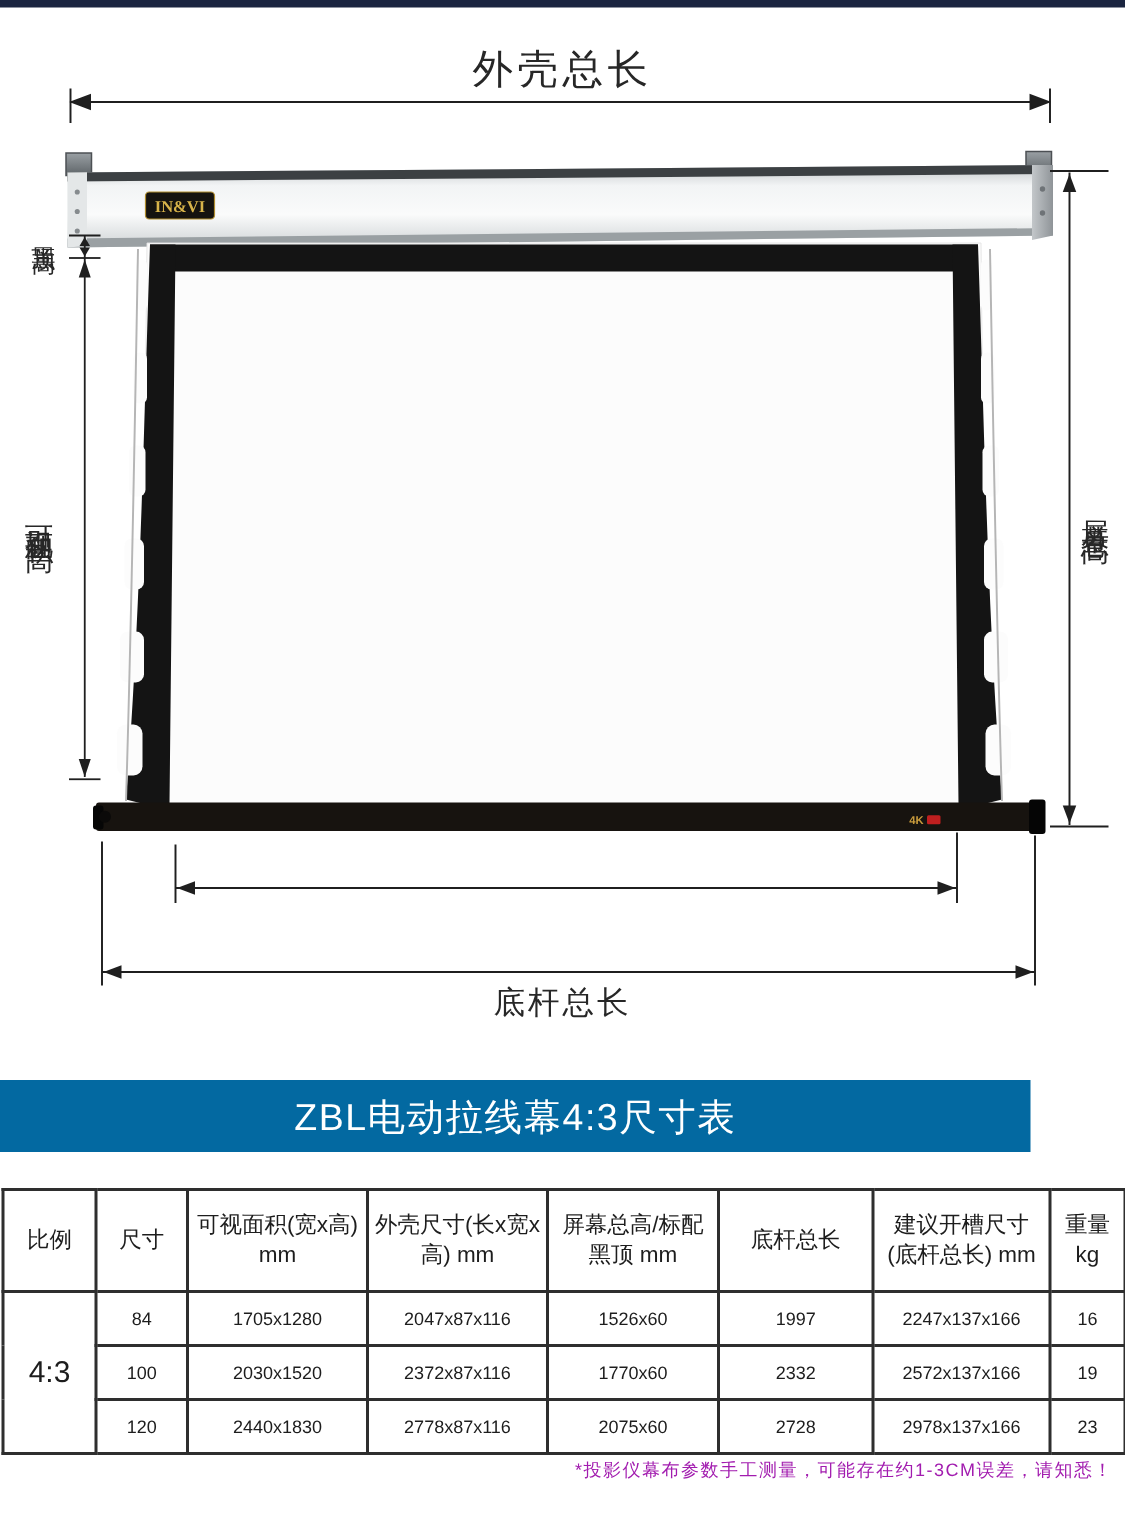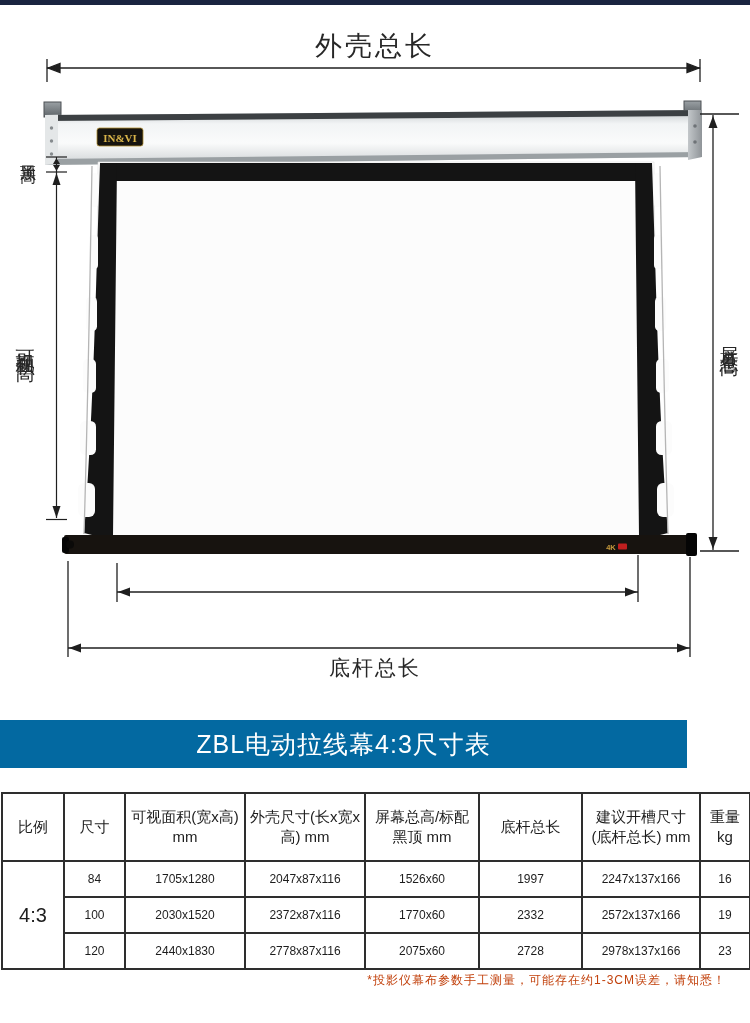--- a/index.html
+++ b/index.html
@@ -18,21 +18,21 @@
   .lbl-bottom-len{top:649px;left:0;width:750px;text-align:center;font-size:21px;letter-spacing:2px;}
   .banner{position:absolute;left:0;top:720px;width:687px;height:48px;background:#0369a1;
           display:flex;align-items:center;justify-content:center;}
   .banner span{color:#fff;font-size:25px;letter-spacing:1px;}
   .spec{position:absolute;left:1px;top:792px;width:748px;border-collapse:collapse;table-layout:fixed;}
   .spec th,.spec td{border:2px solid #2e2e2e;text-align:center;vertical-align:middle;
                     font-weight:normal;color:#1d1d1d;padding:2px 4px;line-height:1.35;}
   .spec th{height:62px;font-size:15px;}
   .spec td{height:30px;font-size:12px;}
   .spec td.ratio{font-size:20px;}
-  .note{position:absolute;right:24px;top:972px;font-size:12px;color:#c2410c;letter-spacing:1px;margin-left:24px;}
+  .note{position:absolute;right:8px;top:972px;font-size:12px;color:#a21caf;letter-spacing:1px;margin-left:24px;}
 </style>
 </head>
 <body>
 
 <div class="page">
   <div class="topbar"></div>
 
   <div class="diagram">
     <svg width="750" height="700" viewBox="0 0 750 700">
       <defs>

